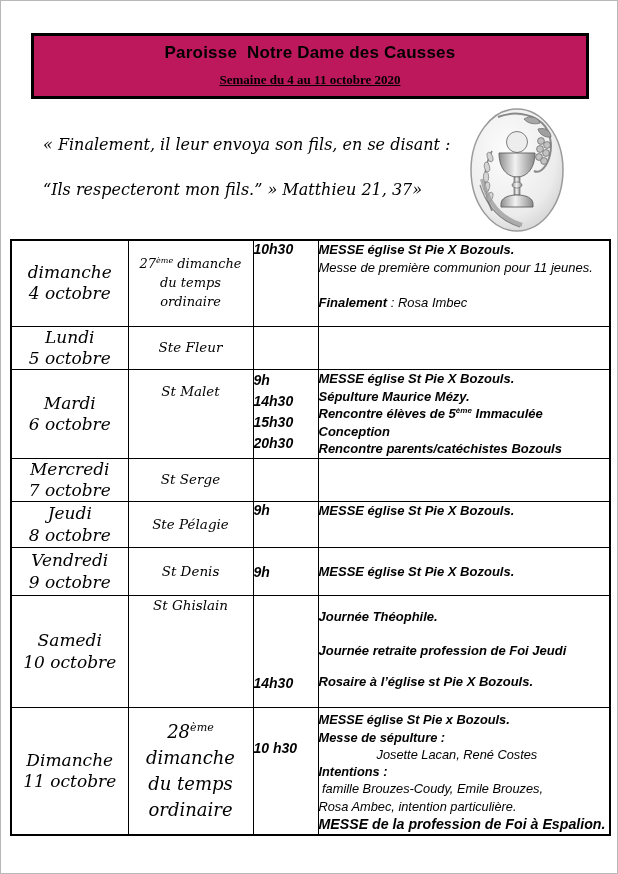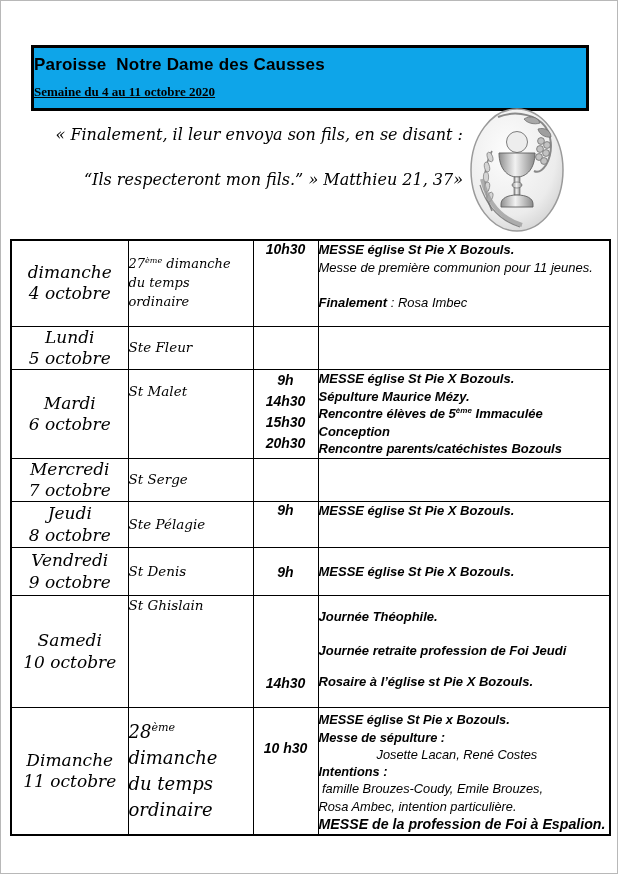--- a/index.html
+++ b/index.html
@@ -6,35 +6,35 @@
   .page {
     position:relative; width:618px; height:874px;
     background:#ffffff; border:1px solid #b8b8b8; box-sizing:border-box;
     font-family:"Liberation Sans", sans-serif; color:#000;
     overflow:hidden;
   }
   .pre { white-space:pre-wrap; }
 
   
   .header-box {
-    position:absolute; left:30px; top:44px; width:552px; height:60px;
-    border:3px solid #000; background:#0ea5e9;
+    position:absolute; left:30px; top:32px; width:552px; height:60px;
+    border:3px solid #000; text-align:center; background:#be185d;
   }
   .title1 {
     margin-top:7px; font-weight:bold; font-size:17px;
     font-family:"Liberation Sans", sans-serif; letter-spacing:.2px;
   }
   .title2 {
     margin-top:9px; font-weight:bold; font-size:13px;
     font-family:"Liberation Serif", serif; text-decoration:underline;
   }
 
   
   .quote {
-    position:absolute; left:42px; top:124px; width:420px; text-align:right;
+    position:absolute; left:42px; top:134px; width:420px; text-align:left;
     font-family:"DejaVu Serif", serif; font-style:italic; font-size:16px;
   }
   .quote .q2 { margin-top:26px; }
 
   
   .clipart { position:absolute; left:467px; top:106px; }
 
   
   table.schedule {
     position:absolute; left:9px; top:238px;
@@ -47,24 +47,24 @@
   .col-saint { width:125px; }
   .col-time  { width:65px;  }
   .col-desc  { width:292px; }
 
   td.day {
     font-family:"DejaVu Serif", serif; font-style:italic;
     font-size:17px; text-align:center; line-height:1.25;
   }
   td.saint {
     font-family:"DejaVu Serif", serif; font-style:italic;
-    font-size:13.5px; text-align:left; line-height:1.45;margin-left:19px;
+    font-size:13.5px; text-align:center; line-height:1.45;margin-left:19px;
   }
   td.time {
-    font-weight:bold; font-style:italic; font-size:14px; text-align:center;
+    font-weight:bold; font-style:italic; font-size:14px; 
   }
   td.desc {
     font-style:italic; font-size:13px; text-align:left;
     padding:0 3px 0 6px; line-height:1.35;
   }
   .b { font-weight:bold; }
   sup.ord { font-size:0.62em; vertical-align:super; line-height:0; }
 
   .r1 { height:86px; }  .r2 { height:38px; }  .r3 { height:80px; }
   .r4 { height:40px; }  .r5 { height:46px; }  .r6 { height:48px; }

